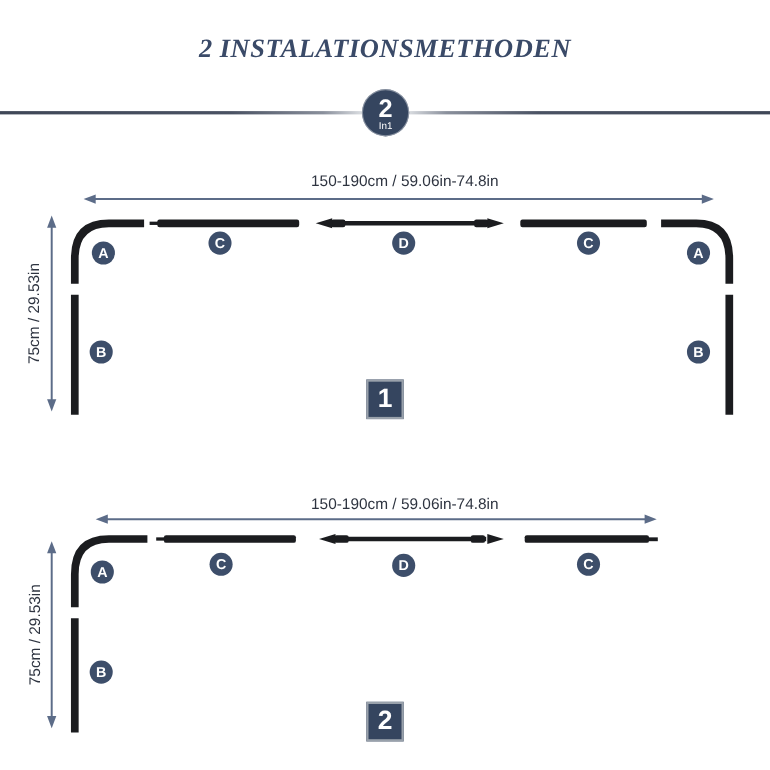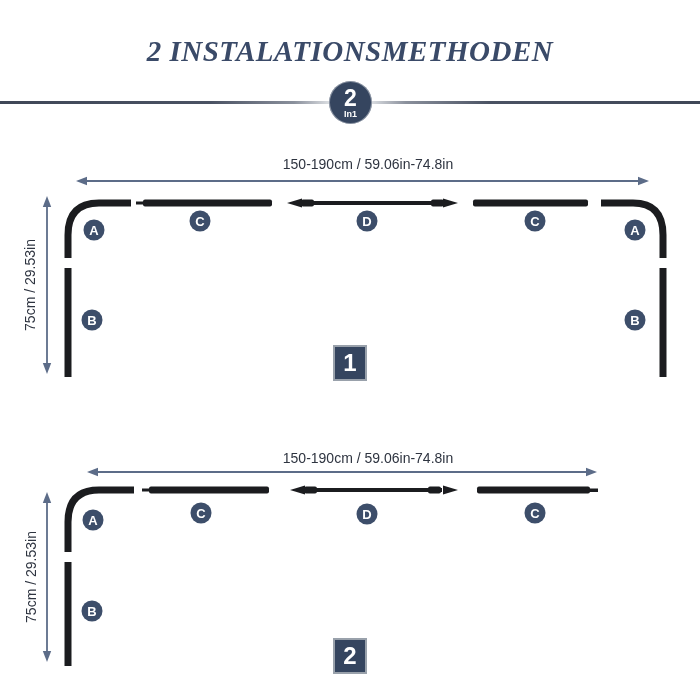--- a/index.html
+++ b/index.html
@@ -3,35 +3,35 @@
 <meta charset="utf-8">
 <style>
   html,body { margin:0; padding:0; background:#ffffff; }
   .page {
     position:relative; width:700px; height:700px; background:#ffffff;
     font-family:"Liberation Sans", sans-serif; overflow:hidden;
   }
   .title {
     position:absolute; top:16px; left:0; width:700px; text-align:center;
     font-family:"Liberation Serif", serif; font-style:italic; font-weight:bold;
-    font-size:29px; color:#3a4a68; letter-spacing:0.5px;
+    font-size:24px; color:#3a4a68; letter-spacing:0.5px;
   }
   .divider {
     position:absolute; top:101px; left:0; width:700px; height:3px;
     background:linear-gradient(90deg,
       #3f4757 0%, #4a5263 30%, #8a909c 42%, #dadde1 47%,
       #dadde1 53%, #8a909c 58%, #4a5263 70%, #3f4757 100%);
   }
   .divider-badge {
     position:absolute; left:329px; top:81px; width:43px; height:43px;
     border-radius:50%; background:#35455f; color:#ffffff; text-align:center;
     box-shadow:0 0 0 1px rgba(255,255,255,0.4) inset;
   }
   .divider-badge .num { display:block; font-size:23px; font-weight:bold; line-height:24px; margin-top:5px; }
-  .divider-badge .sub { display:block; font-size:9px; font-weight:bold; line-height:9px; }
+  .divider-badge .sub { display:block; font-size:9px; font-weight:normal; line-height:9px; }
   .diagram-svg { position:absolute; left:0; }
   #svg-method1 { top:140px; }
   #svg-method2 { top:430px; }
   .part-label {
     position:absolute; width:21px; height:21px; border-radius:50%;
     background:#3d4e6a; color:#ffffff; font-weight:bold; font-size:13px;
     line-height:21px; text-align:center; transform:translate(-50%,-50%);
   }
   .method-badge {
     position:absolute; width:30px; height:32px; background:#35455f;

